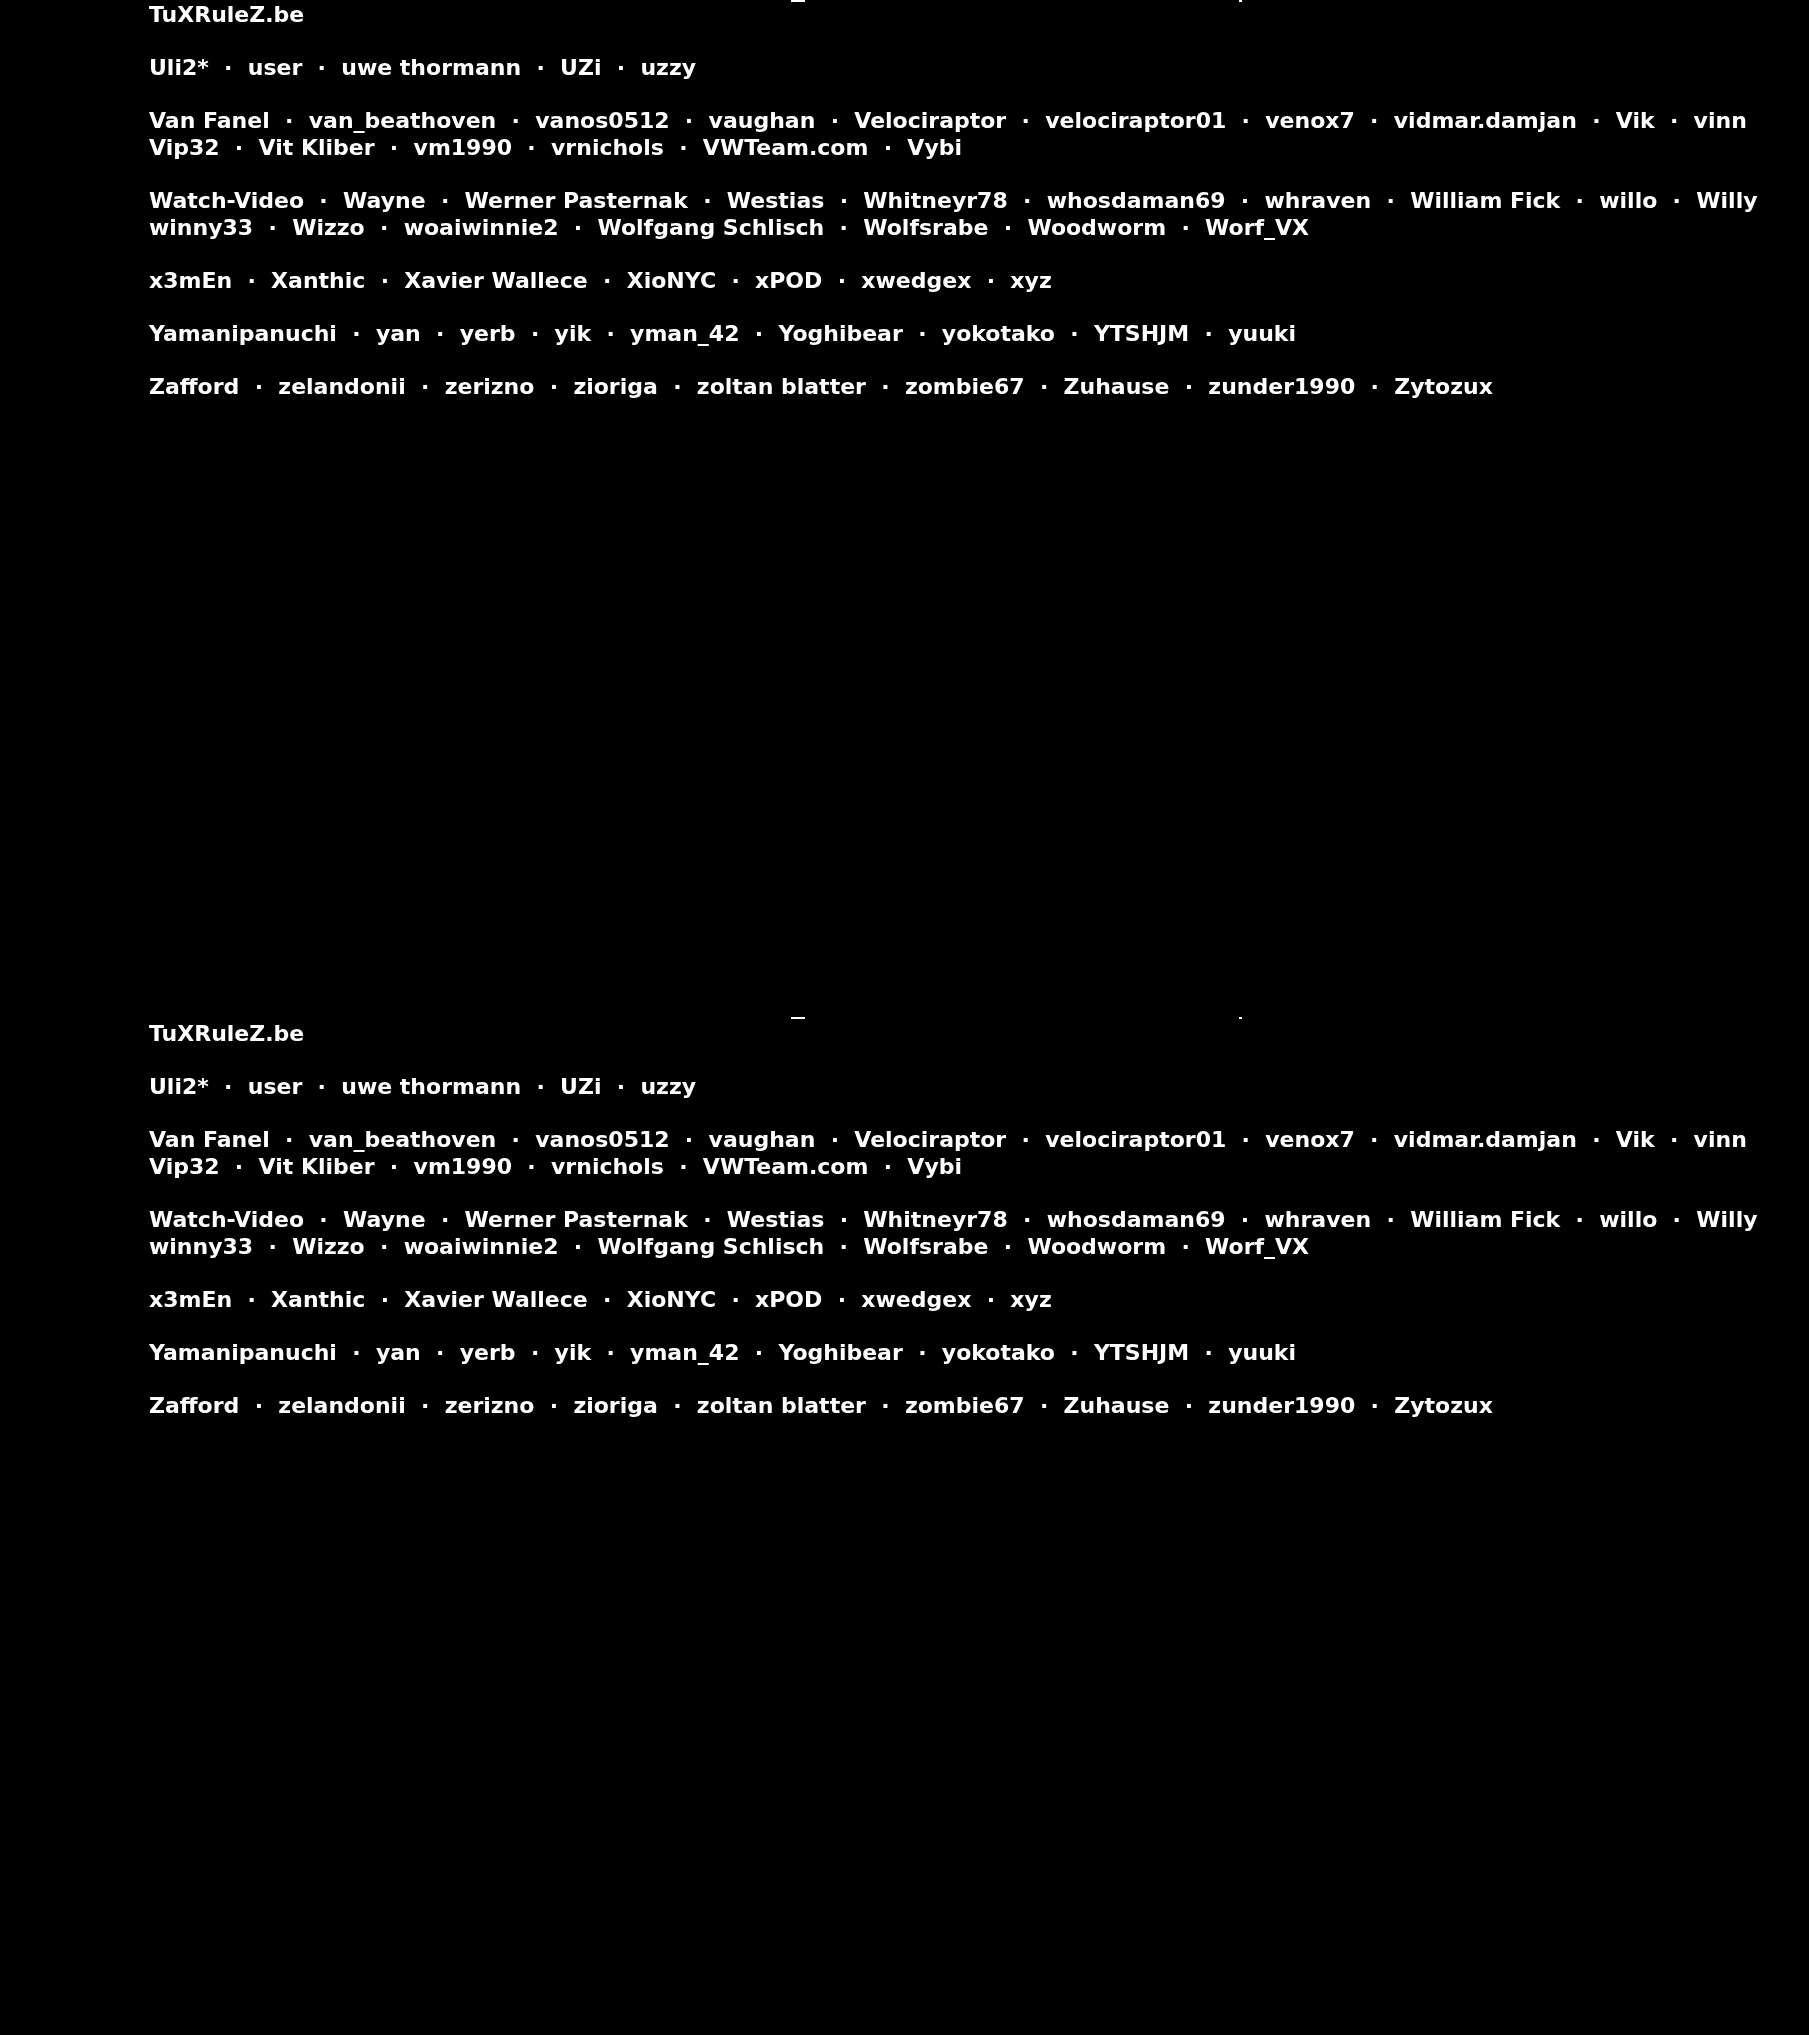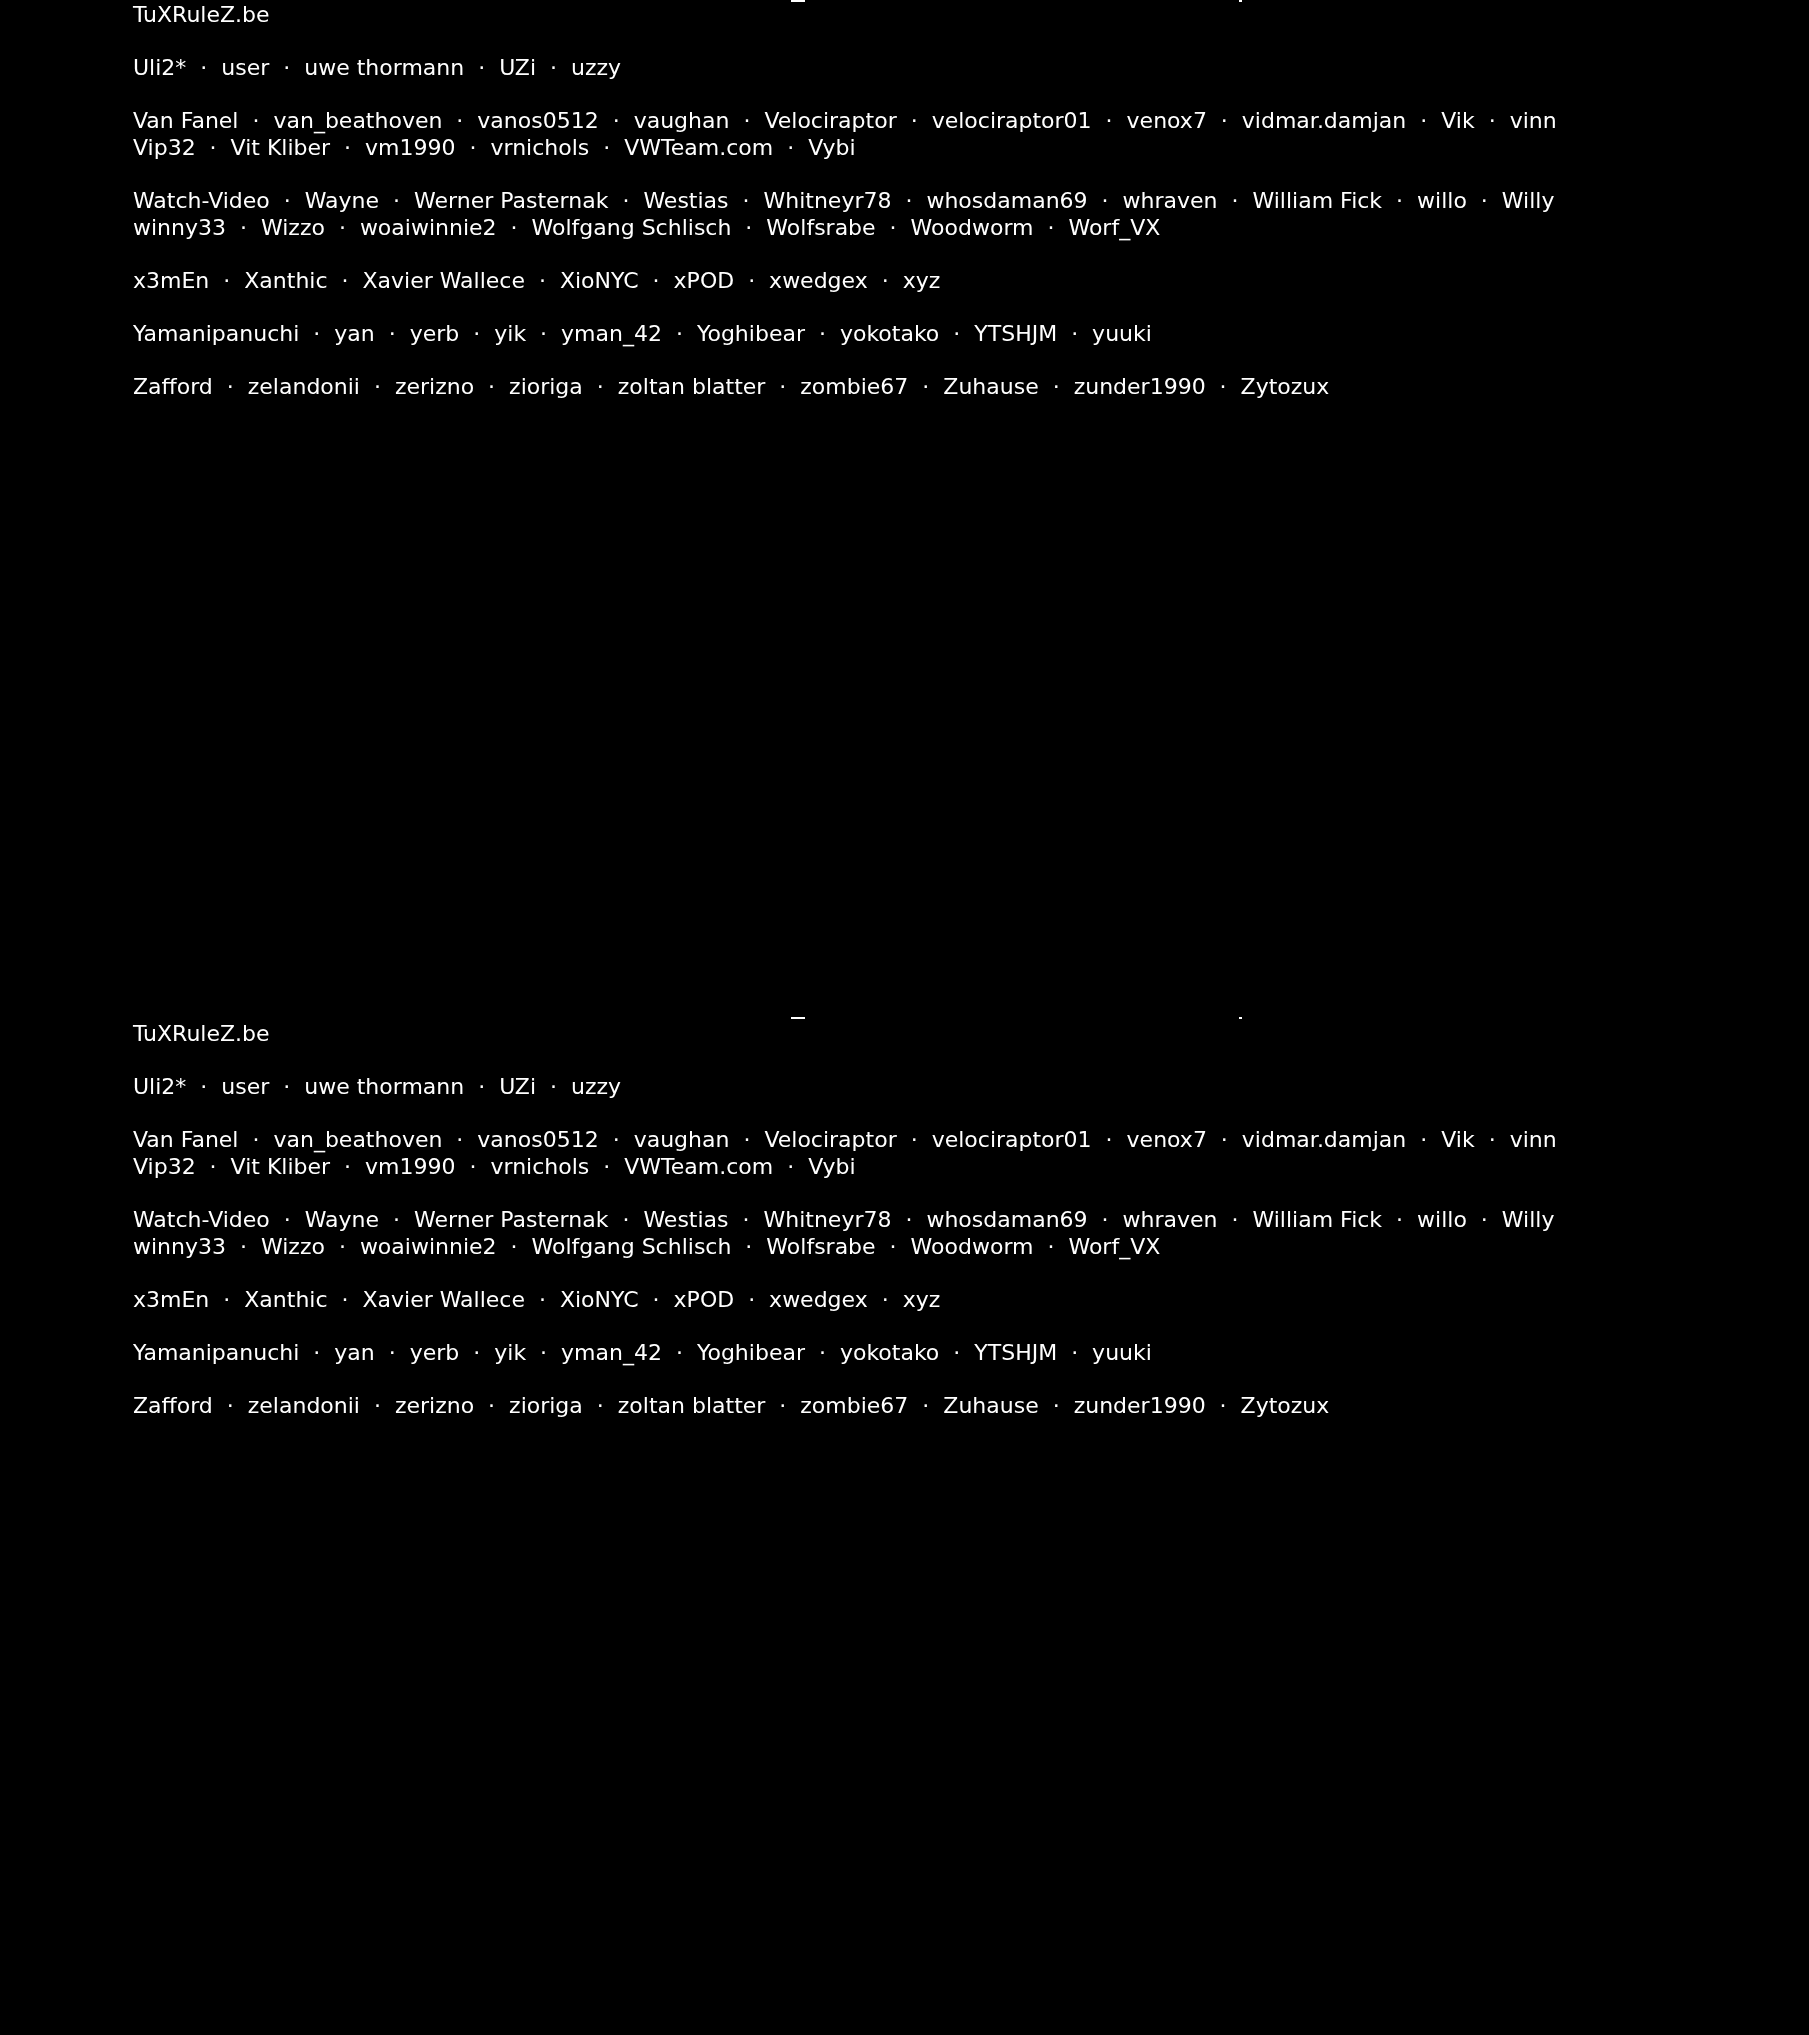--- a/index.html
+++ b/index.html
@@ -18,21 +18,22 @@
   }
   .credits-block {
     position: absolute;
     left: 133px;
     width: 1610px;
     font-size: 22px;
     line-height: 27px;
     font-weight: 400;
   }
   .credits-block .paragraph {
-    margin: 0 0 26px 0;
+    margin: 0 0 26px 16px;
+    font-weight: bold;
   }
   .credits-block .line {
     white-space: pre;
   }
   #credits-block-1 { top: 1.4px; }
   #credits-block-2 { top: 1020px; }
   .fragment {
     position: absolute;
     background: #ffffff;
   }

